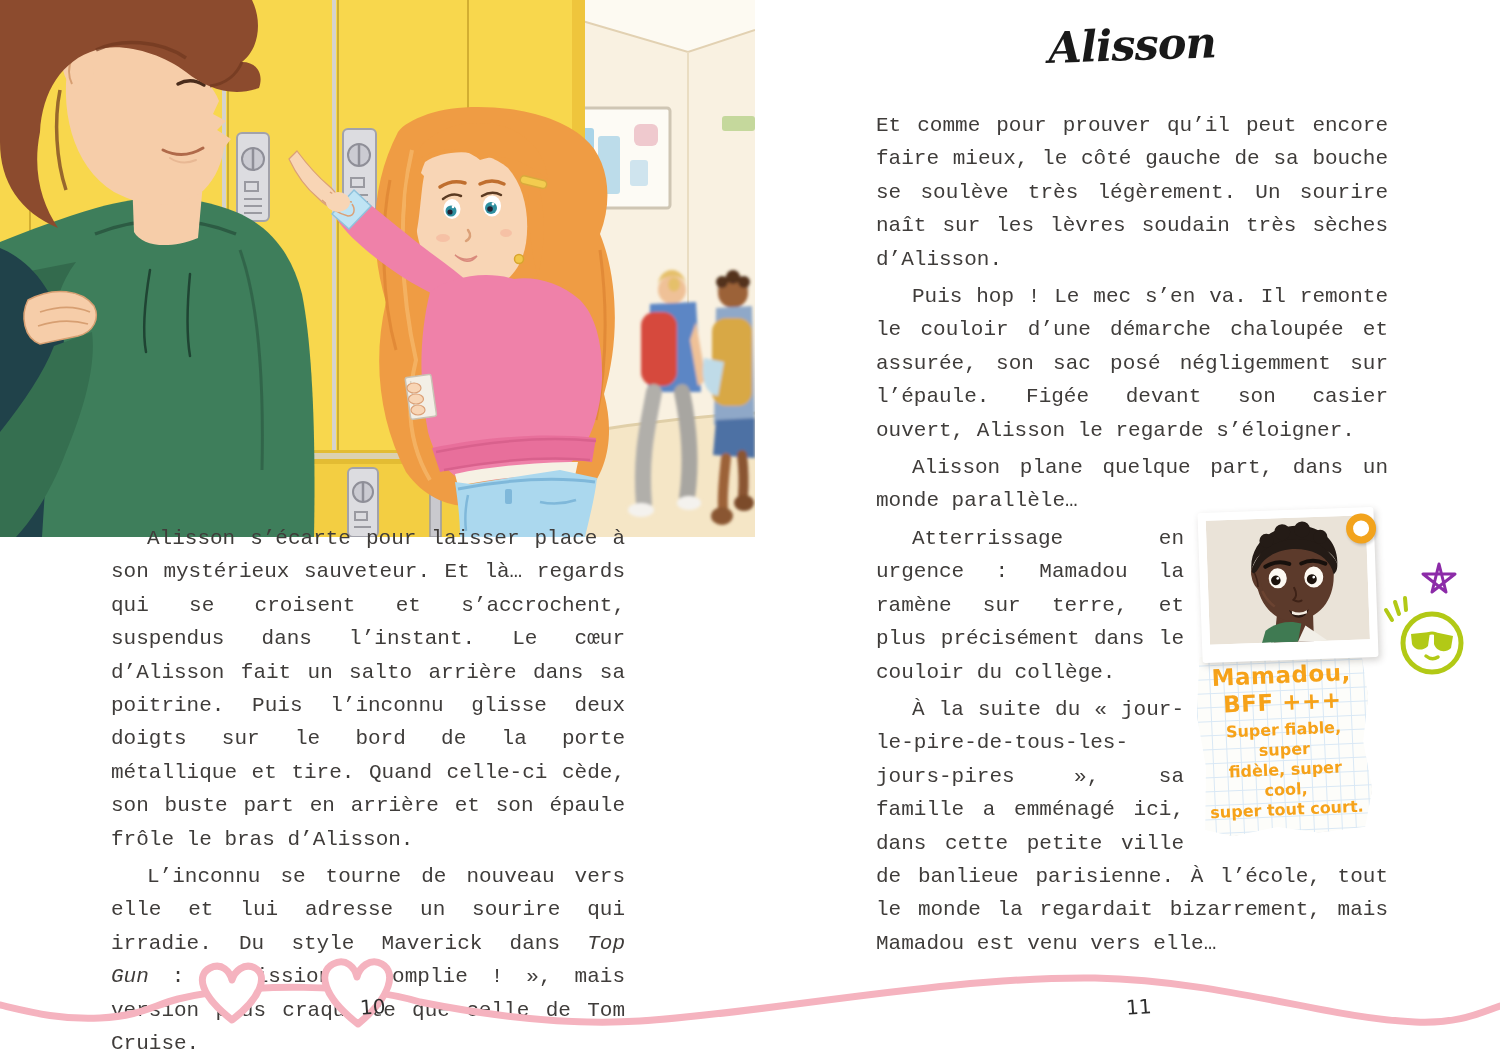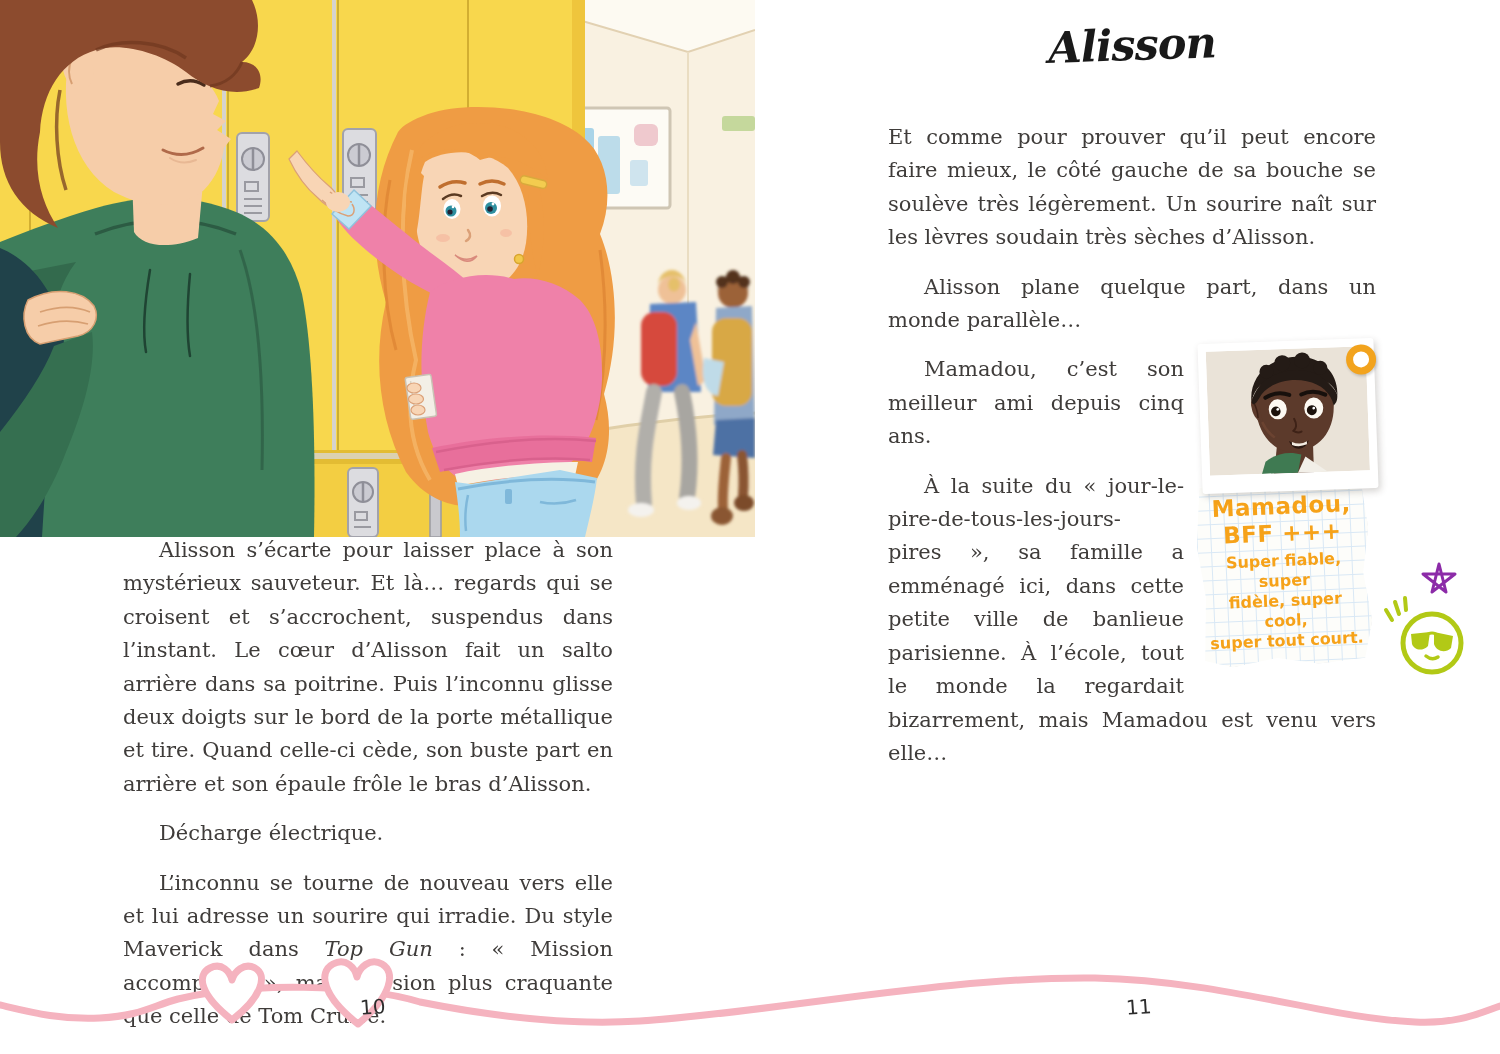--- a/index.html
+++ b/index.html
@@ -9,21 +9,21 @@
   }
   .page{position:absolute;top:0;width:750px;height:1054px;}
   #page-left{left:0;}
   #page-right{left:750px;}
 
   
   .illustration{position:absolute;left:0;top:0;width:755px;height:537px;}
 
   
   .text-col{position:absolute;font-size:21px;line-height:33.4px;text-align:justify;}
-  .text-col p{margin:16px;text-indent:36px;}
+  .text-col p{margin:4px;text-indent:36px;font-family:Liberation Mono, monospace;}
   .text-col p.noindent{text-indent:0;}
   #left-text{left:107px;top:518px;width:522px;}
   #right-text{left:122px;top:105px;width:520px;}
   .ital{font-style:italic;}
 
   
   .chapter-title{
     position:absolute;left:122px;top:20px;width:520px;margin:0;
     text-align:center;font-family:"DejaVu Serif",serif;
     font-style:italic;font-weight:bold;font-size:43px;color:#191919;
@@ -259,31 +259,31 @@
         <path d="M0,248 C30,260 56,292 63,332 C67,362 60,402 48,442 L42,537 L0,537 Z" fill="#20424a"></path>
         <path d="M0,537 L0,432 C24,402 44,372 54,346 L92,332 C96,362 86,404 66,452 C52,490 32,520 16,537 Z" fill="#356f50"></path>
         <path d="M28,300 C54,286 82,290 94,306 C100,318 94,332 78,336 L40,344 C24,338 20,316 28,300 Z" fill="#f6cda9" stroke="#d79f72" stroke-width="1.5"></path>
         <path d="M40,312 C58,306 76,306 90,312 M38,326 C56,320 74,320 88,324" stroke="#d79f72" stroke-width="1.8" fill="none"></path>
       </g>
     </svg>
   </div>
 
   <div class="text-col" id="left-text">
     <p>Alisson s’écarte pour laisser place à son mystérieux sauveteur. Et là… regards qui se croisent et s’accrochent, suspendus dans l’instant. Le cœur d’Alisson fait un salto arrière dans sa poitrine. Puis l’inconnu glisse deux doigts sur le bord de la porte métallique et tire. Quand celle-ci cède, son buste part en arrière et son épaule frôle le bras d’Alisson.</p>
-    <p>Décharge électrique.</p>
     <p><span>L’inconnu se tourne de nouveau vers elle et lui adresse un sourire qui irradie. Du style Maverick dans </span><span class="ital">Top Gun</span><span>&nbsp;: «&nbsp;Mission accomplie&nbsp;!&nbsp;», mais version plus craquante que celle de Tom Cruise.</span></p>
   </div>
 </section>
 
 <section class="page" id="page-right">
 
   <h1 class="chapter-title">Alisson</h1>
 
   <div class="text-col" id="right-text">
     <p class="noindent">Et comme pour prouver qu’il peut encore faire mieux, le côté gauche de sa bouche se soulève très légèrement. Un sourire naît sur les lèvres soudain très sèches d’Alisson.</p>
+    <p>Puis hop&nbsp;! Le mec s’en va. Il remonte le couloir d’une démarche chaloupée et assurée, son sac posé négligemment sur l’épaule. Figée devant son casier ouvert, Alisson le regarde s’éloigner.</p>
     <p>Alisson plane quelque part, dans un monde parallèle…</p>
 
     <div class="photo-float">
       <div class="polaroid">
         <div class="binder-ring"></div>
         <svg width="160" height="124" viewBox="0 0 160 124" xmlns="http://www.w3.org/2000/svg">
           <rect x="0" y="0" width="160" height="124" fill="#eae3d8"></rect>
 
           <path d="M68,96 L104,96 L104,124 L64,124 Z" fill="#5c3a2b"></path>
           <path d="M56,112 C66,104 80,102 92,106 L88,124 L52,124 Z" fill="#3f7a52"></path>
@@ -315,21 +315,21 @@
 
           <path d="M54,72 q 4,10 12,16" stroke="#6f4633" stroke-width="2.5" fill="none" opacity=".8"></path>
         </svg>
       </div>
       <div class="note">
         <div class="big"><span>Mamadou,</span><br><span>BFF +++</span></div>
         <div class="small"><span>Super fiable, super</span><br><span>fidèle, super cool,</span><br><span>super tout court.</span></div>
       </div>
     </div>
 
-    <p>Mamadou, c’est son meilleur ami depuis cinq ans.</p>
+    <p>Atterrissage en urgence&nbsp;: Mamadou la ramène sur terre, et plus précisément dans le couloir du collège.</p>
     <p>À la suite du «&nbsp;jour-le-pire-de-tous-les-jours-pires&nbsp;», sa famille a emménagé ici, dans cette petite ville de banlieue parisienne. À l’école, tout le monde la regardait bizarrement, mais Mamadou est venu vers elle…</p>
   </div>
 
   <svg class="doodle" style="left:668px;top:560px;" width="42" height="42" viewBox="0 0 42 42">
     <path d="M21,4 L28,32 L5,14 L37,14 L14,32 Z" fill="none" stroke="#8c2ba8" stroke-width="3" stroke-linejoin="round" stroke-linecap="round"></path>
   </svg>
   <svg class="doodle" style="left:628px;top:588px;" width="90" height="92" viewBox="0 0 90 92">
     <g stroke="#b2c916" stroke-linecap="round">
       <line x1="8" y1="22" x2="14" y2="32" stroke-width="4"></line>
       <line x1="17" y1="14" x2="21" y2="26" stroke-width="4"></line>

